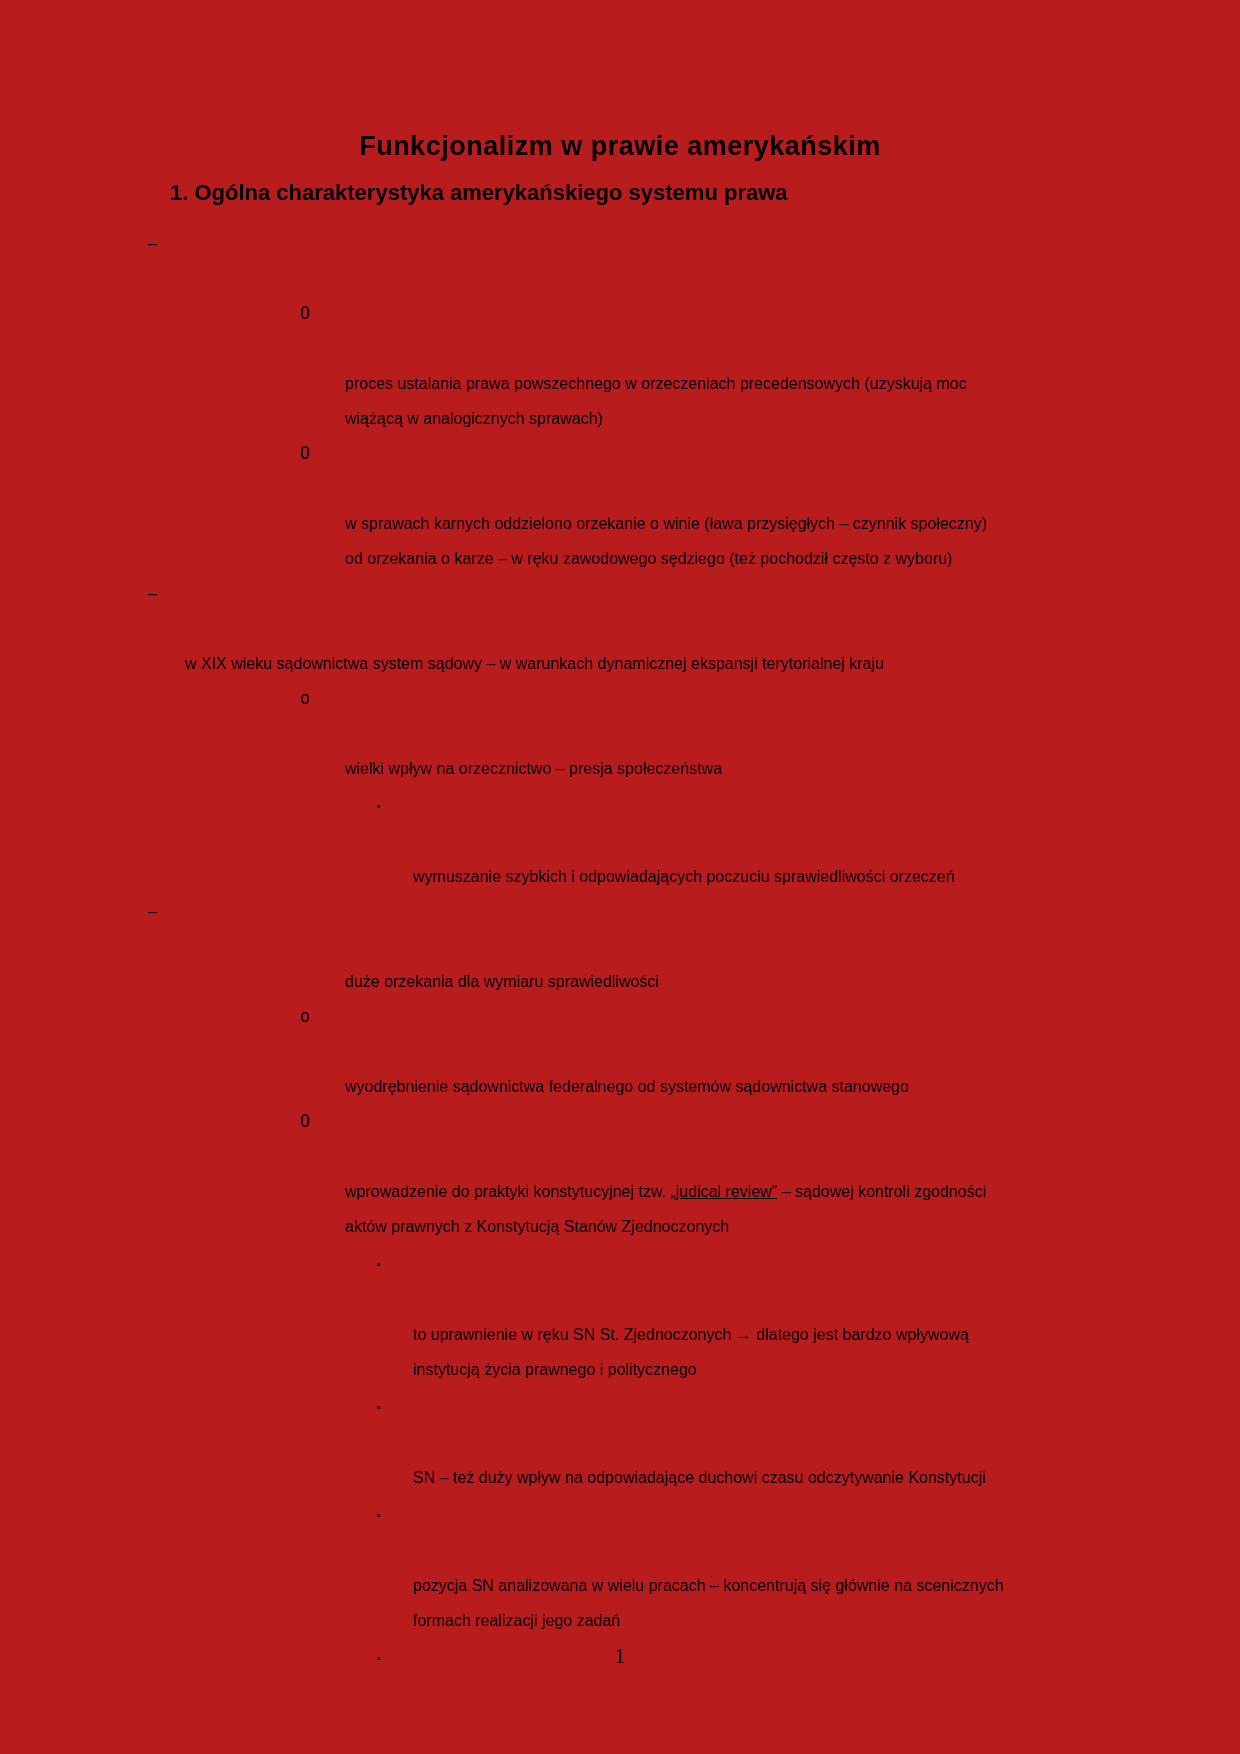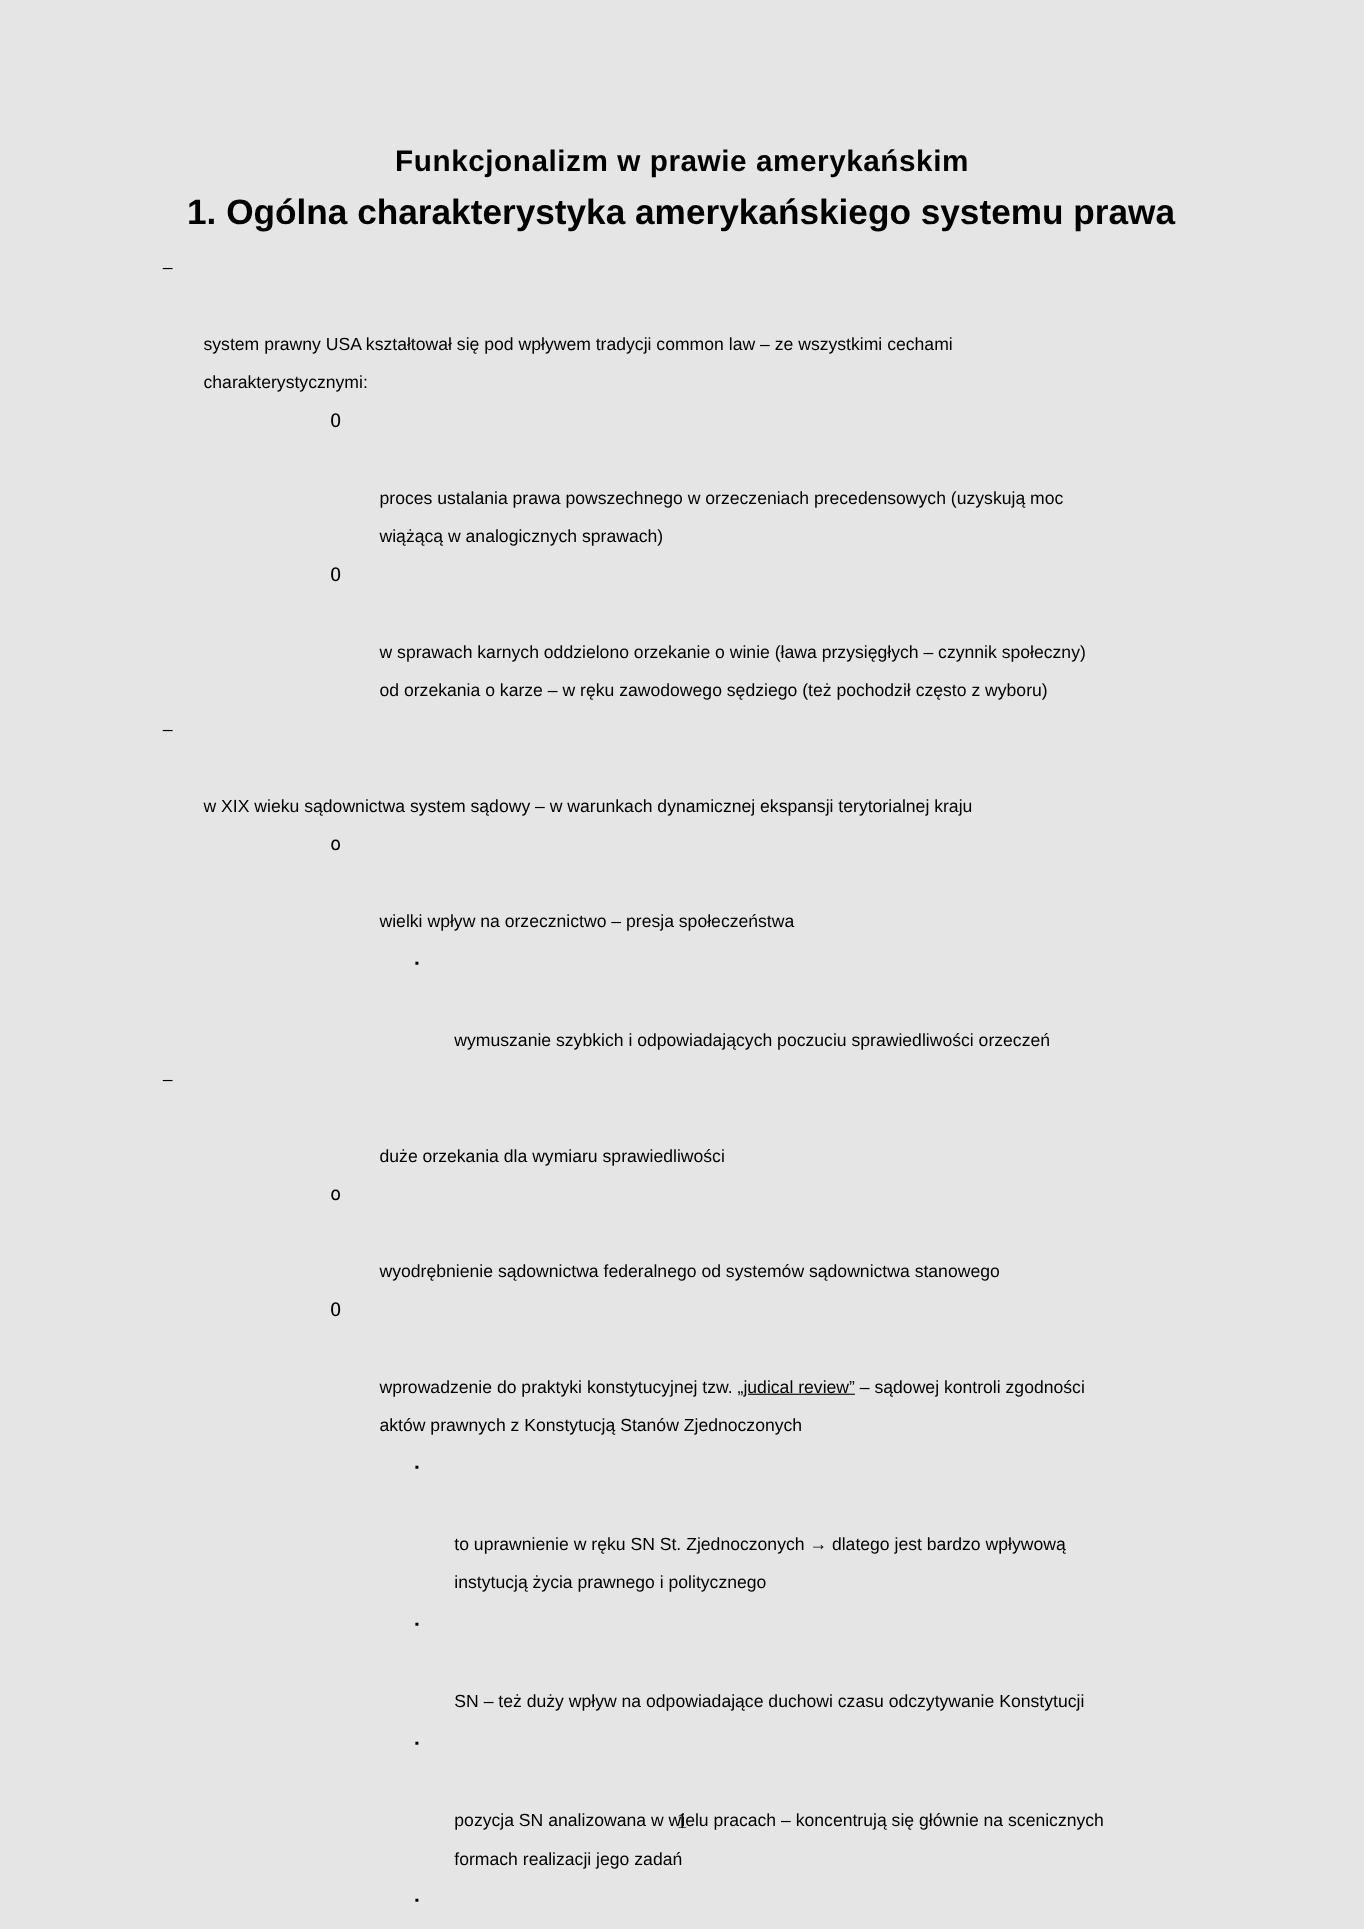--- a/index.html
+++ b/index.html
@@ -1,35 +1,35 @@
 <!DOCTYPE html>
 <html lang="pl"><head>
 <meta charset="utf-8">
 <style>
   html,body { margin:0; padding:0; background:#ffffff; }
   #page {
     position:relative;
     width:1240px; height:1754px;
-    background:#e5e5e5;
+    background:#b91c1c;
     color:#000;
     font-family:"Liberation Sans", sans-serif;
     font-size:16px;
     overflow:hidden;
   }
   .doc-title {
     margin:128px 0 0 0;
     text-align:center;
     font-size:27px; font-weight:bold;
     letter-spacing:0.5px;
     line-height:36px;
   }
   .h-main {
     margin:10px 0 0 0;
     padding-left:170px;
-    font-size:32px; font-weight:bold;
+    font-size:22px; font-weight:bold;
     line-height:38px;
   }
   .content { padding-right:148px; }
   .items { margin-top:14px; }
   .item { position:relative; line-height:35px; white-space:pre-line; }
   .marker { position:absolute; top:0; white-space:normal; }
   
   .l1 { padding-left:185px; }
   .l1 > .marker { left:148px; }
   
@@ -55,22 +55,20 @@
 <div id="page">
 
   <div class="doc-title">Funkcjonalizm w prawie amerykańskim</div>
 
   <div class="h-main">1. Ogólna charakterystyka amerykańskiego systemu prawa</div>
 
   <div class="content">
     <div class="items">
       <div class="item l1">
         <span class="marker">–</span>
-        <span>system prawny USA kształtował się pod wpływem tradycji common law – ze wszystkimi cechami
-charakterystycznymi:</span>
       </div>
       <div class="item l2">
         <span class="marker">O</span>
         <span>proces ustalania prawa powszechnego w orzeczeniach precedensowych (uzyskują moc
 wiążącą w analogicznych sprawach)</span>
       </div>
       <div class="item l2">
         <span class="marker">O</span>
         <span>w sprawach karnych oddzielono orzekanie o winie (ława przysięgłych – czynnik społeczny)
 od orzekania o karze – w ręku zawodowego sędziego (też pochodził często z wyboru)</span>

